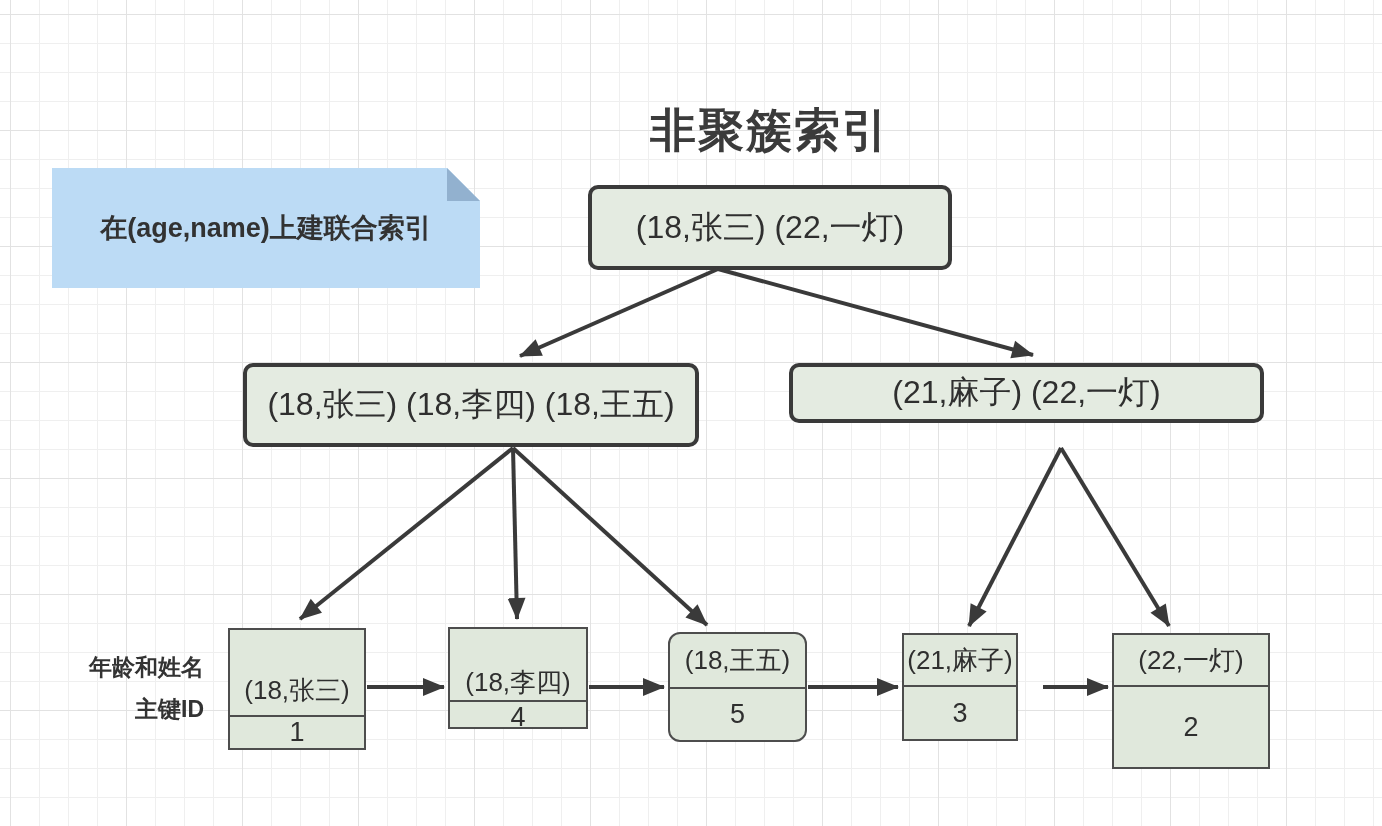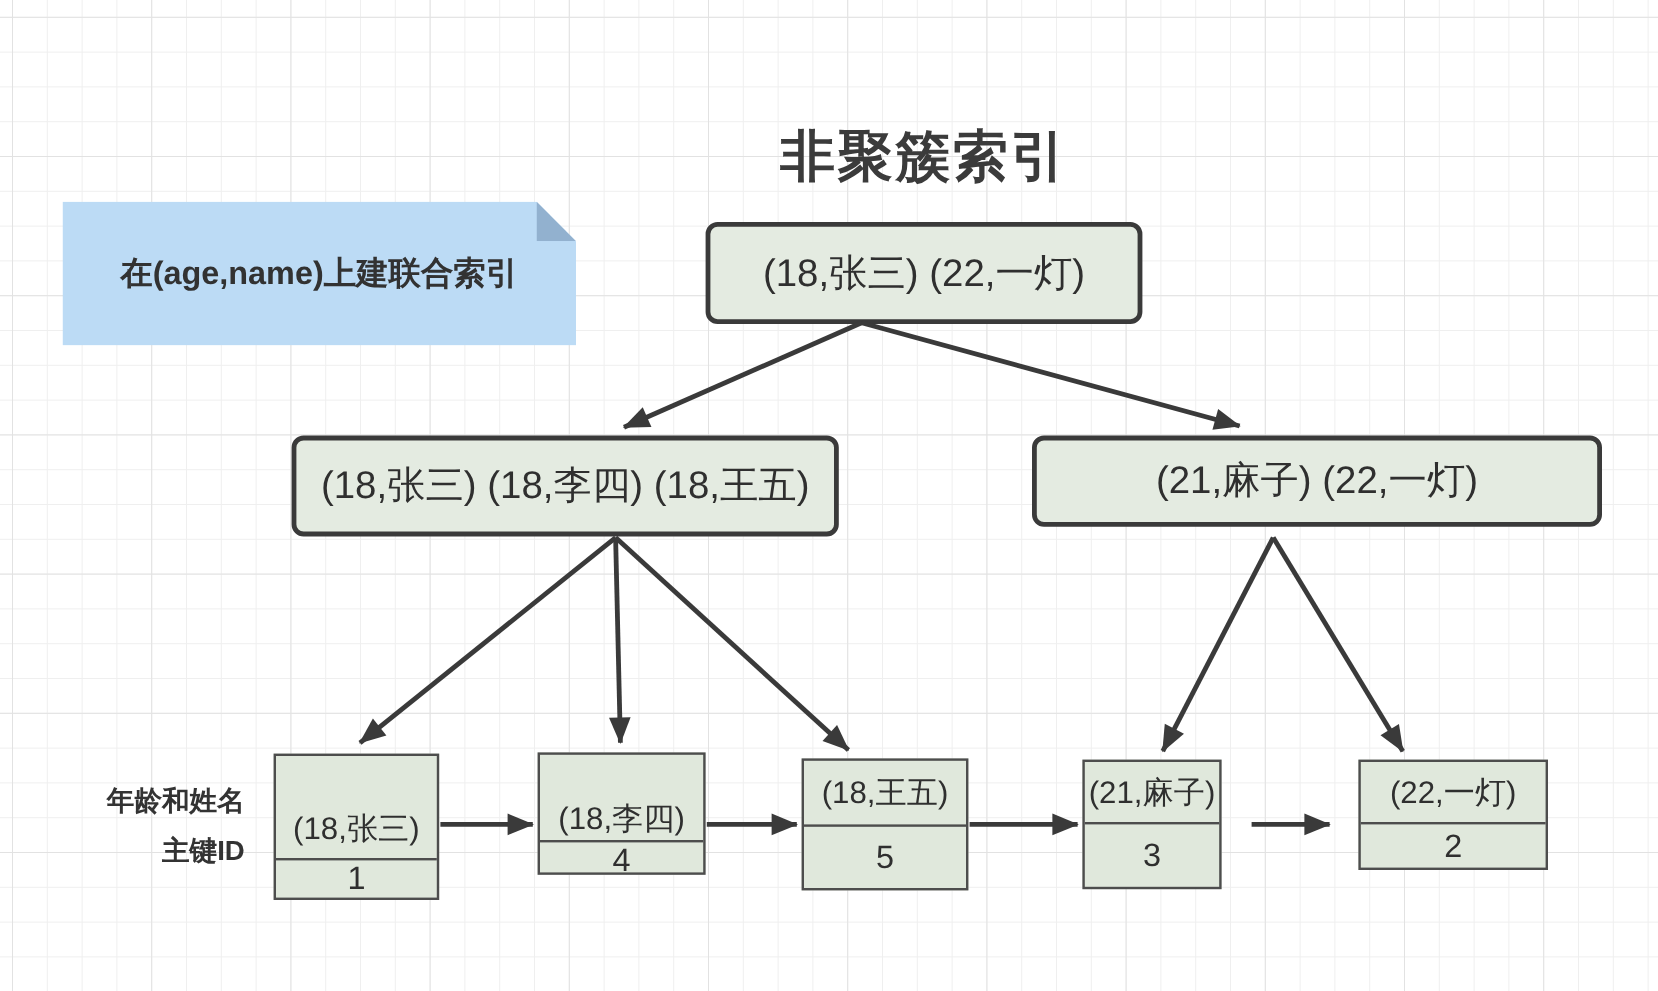--- a/index.html
+++ b/index.html
@@ -77,21 +77,21 @@
     display: flex;
     align-items: center;
     justify-content: center;
     font-size: 32px;
     font-weight: 500;
     color: #2f2f2f;
     white-space: nowrap;
   }
   #node-root      { left: 588px; top: 185px; width: 364px; height: 85px; }
   #node-mid-left  { left: 243px; top: 363px; width: 456px; height: 84px; }
-  #node-mid-right { left: 860px; top: 363px; width: 475px; height: 76px; }
+  #node-mid-right { left: 789px; top: 363px; width: 475px; height: 60px; }
 
   
   .leaf {
     position: absolute;
     box-sizing: border-box;
     background: #e0e8dc;
     border: 2px solid #4d4d4d;
     display: flex;
     flex-direction: column;
   }
@@ -108,23 +108,23 @@
   .leaf-id {
     flex: 1;
     display: flex;
     align-items: center;
     justify-content: center;
     font-size: 27px;
     color: #2f2f2f;
   }
   #leaf-0 { left: 228px;  top: 628px; width: 138px; height: 122px; }
   #leaf-1 { left: 448px;  top: 627px; width: 140px; height: 102px; }
-  #leaf-2 { left: 668px;  top: 632px; width: 139px; height: 110px; }
+  #leaf-2 { left: 668px;  top: 632px; width: 139px; height: 110px; border-radius: 12px; }
   #leaf-3 { left: 902px;  top: 633px; width: 116px; height: 108px; }
-  #leaf-4 { left: 1112px; top: 633px; width: 158px; height: 92px; margin-left: 20px; }
+  #leaf-4 { left: 1112px; top: 633px; width: 158px; height: 136px; }
   #leaf-0 .leaf-key, #leaf-1 .leaf-key { height: 58px; margin-top: 36px; }
   #leaf-2 .leaf-key { height: 55px; }
   #leaf-3 .leaf-key, #leaf-4 .leaf-key { height: 52px; }
 
   .side-labels {
     position: absolute;
     left: 26px;
     top: 646px;
     width: 178px;
     text-align: right;

